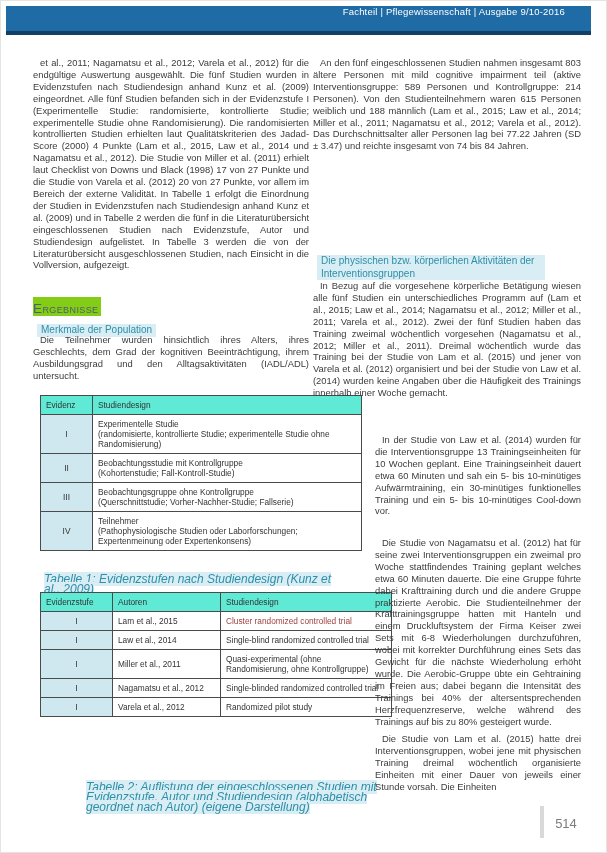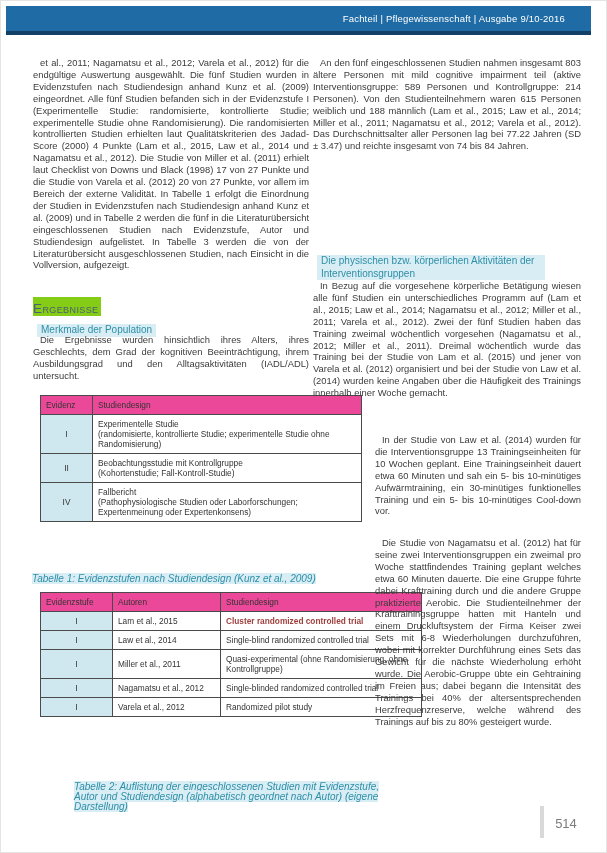--- a/index.html
+++ b/index.html
@@ -5,21 +5,21 @@
   html,body{margin:0;padding:0;background:#fff;}
   .page{
     position:relative;width:607px;height:853px;background:#ffffff;overflow:hidden;
     font-family:"Liberation Sans",sans-serif;color:#3b3b3b;
     box-shadow:inset 0 0 0 1px #e6e3e3;
   }
   
   .topbar{
     position:absolute;left:6px;top:6px;width:585px;height:25px;
     background:#1f6ba5;border-bottom:4px solid #123f66;
-    display:flex;align-items:center;justify-content:flex-end;
+    display:flex;align-items:flex-start;justify-content:flex-end;
   }
   .topbar span{color:#ffffff;font-size:9.5px;padding-right:26px;letter-spacing:.2px;}
   
   .para{
     position:absolute;font-size:9.4px;line-height:11.9px;text-align:justify;
     text-indent:7px;hyphens:auto;-webkit-hyphens:auto;color:#3b3b3b;
   }
   .lcol{left:33px;width:276px;}
   .rcol{left:313px;width:268px;}
   .rcol-narrow{left:375px;width:206px;margin-top:48px;}
@@ -28,34 +28,34 @@
     font-variant:small-caps;font-weight:normal;font-size:13.5px;color:#4a6073;
     letter-spacing:.4px;background:#84cc16;display:inline-block;padding:4px 2px 0 0;
   }
   .h-teal{
     position:absolute;margin:4px;font-weight:normal;font-size:10px;line-height:12.5px;
     color:#2e8fa7;background:#d9edf5;display:inline-block;padding:0 4px;
   }
   
   table{border-collapse:collapse;position:absolute;left:40px;table-layout:fixed;}
   .t1{top:395px;width:322px;}
-  .t2{top:592px;width:382px;}
+  .t2{top:592px;width:352px;}
   td,th{
     border:1.2px solid #4a4a4a;font-size:8.3px;line-height:10px;
     padding:4px 5px;vertical-align:middle;text-align:left;font-weight:normal;
     color:#333;
   }
-  th{background:#ec4899;}
+  th{background:#5eead4;}
   .cell-key{background:#cfe7ef;text-align:center;}
   .t1 .col-ev{width:52px;}
   .t2 .col-st{width:72px;}
   .t2 .col-au{width:108px;}
-  .design-highlight span{color:#9c3f3c;font-weight:bold;}
+  .design-highlight span{color:#9c3f3c;}
   .caption{
-    position:absolute;left:32px;font-size:10px;line-height:10px;font-style:italic;
+    position:absolute;left:44px;font-size:12px;line-height:10px;font-style:italic;
     color:#2e8fa7;
   }
   .caption em{font-style:italic;background:#d9edf5;}
   .cap1{top:574px;width:300px;}
   .cap2{top:782px;width:310px;padding-left:42px;}
   
   .footer-line{
     position:absolute;left:0;top:818px;width:540px;text-align:center;
     font-size:8.6px;color:#8c8c8c;letter-spacing:.5px;
   }
@@ -75,21 +75,21 @@
   <div class="topbar">
     <span>Fachteil | Pflegewissenschaft | Ausgabe 9/10-2016</span>
   </div>
 
   <div class="para lcol" style="top:57px;">et al., 2011; Nagamatsu et al., 2012; Varela et al., 2012) für die endgültige Auswertung ausgewählt. Die fünf Studien wurden in Evidenzstufen nach Studiendesign anhand Kunz et al. (2009) eingeordnet. Alle fünf Studien befanden sich in der Evidenzstufe I (Experimentelle Studie: randomisierte, kontrollierte Studie; experimentelle Studie ohne Randomisierung). Die randomisierten kontrollierten Studien erhielten laut Qualitätskriterien des Jadad-Score (2000) 4 Punkte (Lam et al., 2015, Law et al., 2014 und Nagamatsu et al., 2012). Die Studie von Miller et al. (2011) erhielt laut Checklist von Downs und Black (1998) 17 von 27 Punkte und die Studie von Varela et al. (2012) 20 von 27 Punkte, vor allem im Bereich der externe Validität. In Tabelle 1 erfolgt die Einordnung der Studien in Evidenzstufen nach Studiendesign anhand Kunz et al. (2009) und in Tabelle 2 werden die fünf in die Literaturübersicht eingeschlossenen Studien nach Evidenzstufe, Autor und Studiendesign aufgelistet. In Tabelle 3 werden die von der Literaturübersicht ausgeschlossenen Studien, nach Einsicht in die Vollversion, aufgezeigt.</div>
 
   <h2 class="h-results">Ergebnisse</h2>
 
   <h3 class="h-teal" style="left:33px;top:320px;">Merkmale der Population</h3>
 
-  <div class="para lcol" style="top:334px;">Die Ergebnisse wurden hinsichtlich ihres Alters, ihres Geschlechts, dem Grad der kognitiven Beeinträchtigung, ihrem Ausbildungsgrad und den Alltagsaktivitäten (IADL/ADL) untersucht.</div>
+  <div class="para lcol" style="top:334px;">Die Teilnehmer wurden hinsichtlich ihres Alters, ihres Geschlechts, dem Grad der kognitiven Beeinträchtigung, ihrem Ausbildungsgrad und den Alltagsaktivitäten (IADL/ADL) untersucht.</div>
 
   <table class="t1">
     <colgroup>
         <col class="col-ev">
         <col>
       </colgroup>
     <tbody>
         <tr>
       <th>Evidenz</th>
       <th>Studiendesign</th>
@@ -102,23 +102,30 @@
       </td>
     </tr>
     <tr>
       <td class="cell-key">II</td>
       <td>
         <span>Beobachtungsstudie mit Kontrollgruppe</span><br>
         <span>(Kohortenstudie; Fall-Kontroll-Studie)</span>
       </td>
     </tr>
     <tr>
+      <td class="cell-key">III</td>
+      <td>
+        <span>Beobachtungsgruppe ohne Kontrollgruppe</span><br>
+        <span>(Querschnittstudie; Vorher-Nachher-Studie; Fallserie)</span>
+      </td>
+    </tr>
+    <tr>
       <td class="cell-key">IV</td>
       <td>
-        <span>Fallbericht</span><br>
+        <span>Teilnehmer</span><br>
         <span>(Pathophysiologische Studien oder Laborforschungen; Expertenmeinung oder Expertenkonsens)</span>
       </td>
     </tr>
   </tbody>
     </table>
 
   <div class="caption cap1">
     <em>Tabelle 1: Evidenzstufen nach Studiendesign (Kunz et al., 2009)</em>
   </div>
 
@@ -172,17 +179,18 @@
 
 
   <h3 class="h-teal" style="left:313px;top:251px;width:220px;">Die physischen bzw. körperlichen Aktivitäten der Interventionsgruppen</h3>
 
   <div class="para rcol" style="top:280px;">In Bezug auf die vorgesehene körperliche Betätigung wiesen alle fünf Studien ein unterschiedliches Programm auf (Lam et al., 2015; Law et al., 2014; Nagamatsu et al., 2012; Miller et al., 2011; Varela et al., 2012). Zwei der fünf Studien haben das Training zweimal wöchentlich vorgesehen (Nagamatsu et al., 2012; Miller et al., 2011). Dreimal wöchentlich wurde das Training bei der Studie von Lam et al. (2015) und jener von Varela et al. (2012) organisiert und bei der Studie von Law et al. (2014) wurden keine Angaben über die Häufigkeit des Trainings innerhalb einer Woche gemacht.</div>
 
   <div class="para rcol-narrow" style="top:386px;">In der Studie von Law et al. (2014) wurden für die Interventionsgruppe 13 Trainingseinheiten für 10 Wochen geplant. Eine Trainingseinheit dauert etwa 60 Minuten und sah ein 5- bis 10-minütiges Aufwärmtraining, ein 30-minütiges funktionelles Training und ein 5- bis 10-minütiges Cool-down vor.</div>
 
   <div class="para rcol-narrow" style="top:489px;">Die Studie von Nagamatsu et al. (2012) hat für seine zwei Interventionsgruppen ein zweimal pro Woche stattfindendes Training geplant welches etwa 60 Minuten dauerte. Die eine Gruppe führte dabei Krafttraining durch und die andere Gruppe praktizierte Aerobic. Die Studienteilnehmer der Krafttrainingsgruppe hatten mit Hanteln und einem Druckluftsystem der Firma Keiser zwei Sets mit 6-8 Wiederholungen durchzuführen, wobei mit korrekter Durchführung eines Sets das Gewicht für die nächste Wiederholung erhöht wurde. Die Aerobic-Gruppe übte ein Gehtraining im Freien aus; dabei begann die Intensität des Trainings bei 40% der altersentsprechenden Herzfrequenzreserve, welche während des Trainings auf bis zu 80% gesteigert wurde.</div>
 
+  <div class="para rcol-narrow" style="top:685px;">Die Studie von Lam et al. (2015) hatte drei Interventionsgruppen, wobei jene mit physischen Training dreimal wöchentlich organisierte Einheiten mit einer Dauer von jeweils einer Stunde vorsah. Die Einheiten</div>
 
   <div class="footer-divider"></div>
   <div class="page-number">514</div>
 
 </div>
 
 </body></html>

